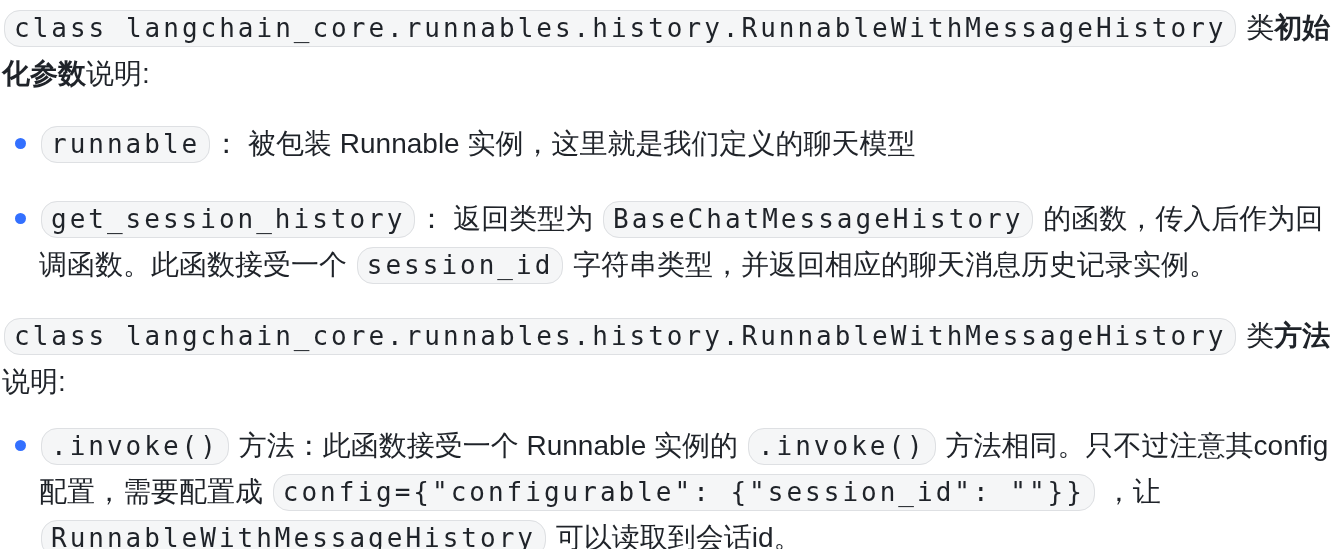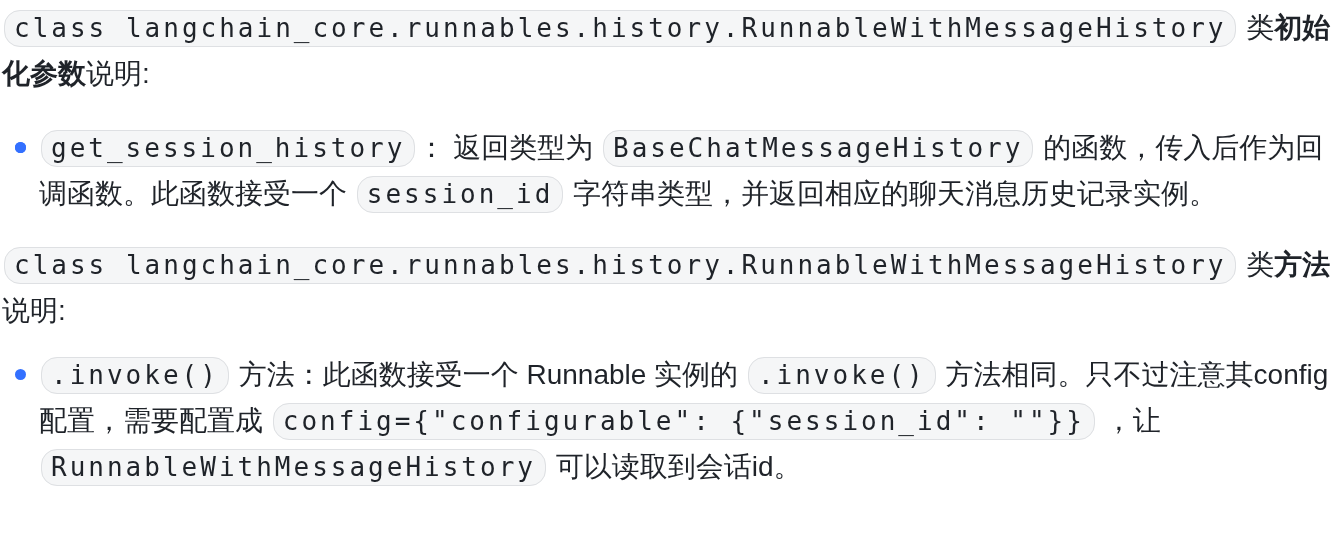--- a/index.html
+++ b/index.html
@@ -71,20 +71,21 @@
 </head>
 <body>
 
 <div class="doc">
 
   <p class="para"><code class="chip">class langchain_core.runnables.history.RunnableWithMessageHistory</code><span> 类</span><strong>初始化参数</strong><span>说明:</span></p>
 
   <ul class="blist">
     <li>
       <span class="dot"></span>
+      <span><code class="chip">runnable</code><span>： 被包装 Runnable 实例，这里就是我们定义的聊天模型</span></span>
     </li>
     <li>
       <span class="dot"></span>
       <span><code class="chip">get_session_history</code><span>： 返回类型为 </span><code class="chip">BaseChatMessageHistory</code><span> 的函数，传入后作为回调函数。此函数接受一个 </span><code class="chip">session_id</code><span> 字符串类型，并返回相应的聊天消息历史记录实例。</span></span>
     </li>
   </ul>
 
   <p class="para methods"><code class="chip">class langchain_core.runnables.history.RunnableWithMessageHistory</code><span> 类</span><strong>方法</strong><span>说明:</span></p>
 
   <ul class="blist">

